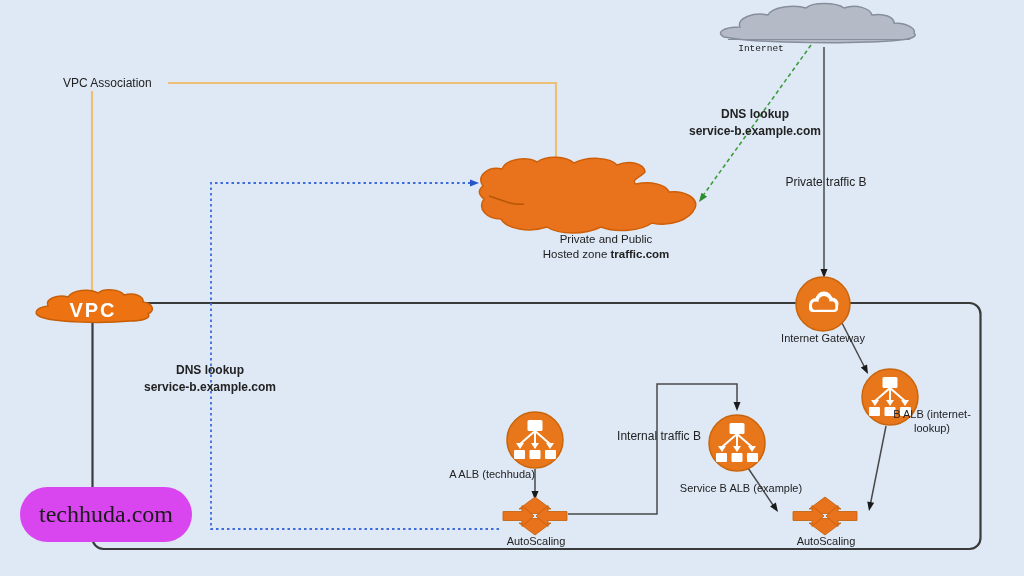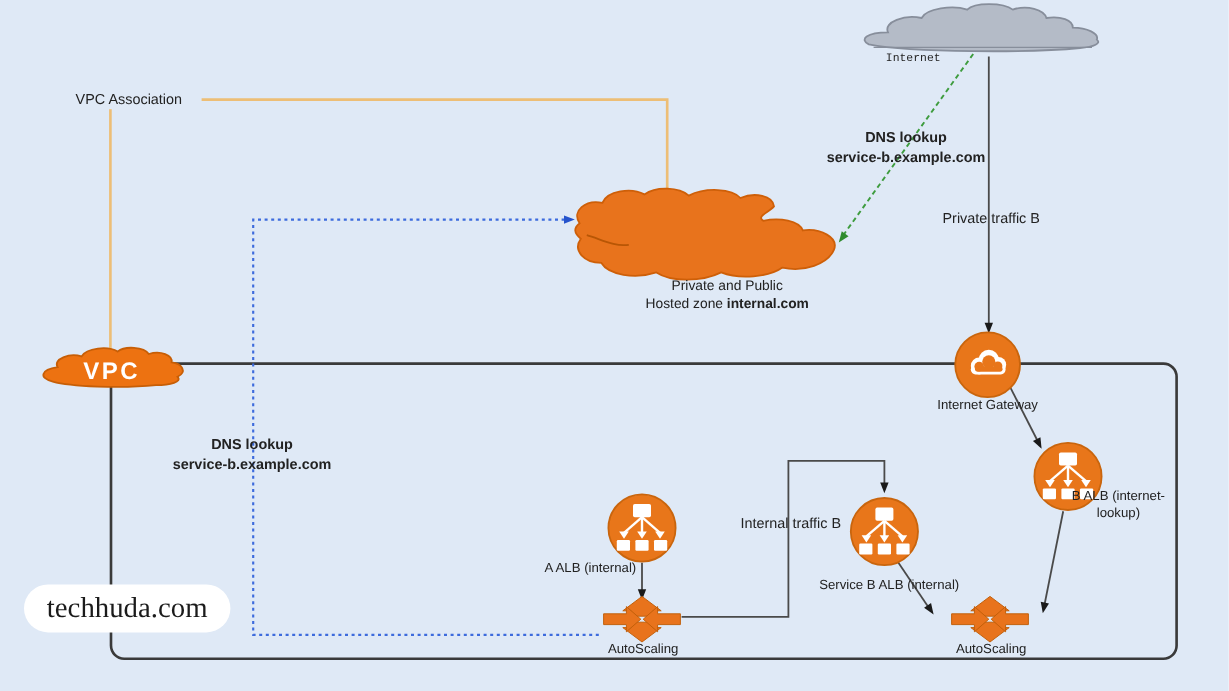--- a/index.html
+++ b/index.html
@@ -18,22 +18,22 @@
   .lbl-md{font-size:12px;}
   .lbl-tiny{font-size:9.5px;font-family:Liberation Mono, monospace;}
   .lbl-bold{font-weight:bold;font-size:12px;line-height:17px;}
   .hz-lbl{font-size:11.5px;line-height:15px;}
   .two-line{line-height:14px;}
   #vpc-cloud-label{
     z-index:3;color:#fff;font-weight:bold;font-size:20px;
     letter-spacing:2px;
   }
   #watermark{
-    position:absolute;left:20px;top:487px;width:172px;height:40px;
-    background:#ffffff;border-radius:28px;z-index:4;
+    position:absolute;left:20px;top:487px;width:172px;height:55px;
+    background:#d946ef;border-radius:28px;z-index:4;
     display:flex;align-items:center;justify-content:center;
   }
   #watermark span{
     font-family:"Liberation Serif", serif;
     font-size:24px;color:#1b1b1b;
   }
 </style>
 </head>
 <body>
 
@@ -205,37 +205,37 @@
     <div>DNS lookup</div>
     <div>service-b.example.com</div>
   </div>
 
   <div class="lbl lbl-md centered" style="left:826px;top:175px;">Private traffic B</div>
 
   <div class="lbl lbl-md" style="left:63px;top:76px;">VPC Association</div>
 
   <div class="lbl hz-lbl centered" style="left:606px;top:232px;">
     <div>Private and Public</div>
-    <div><span>Hosted zone </span><b>internal.com</b></div>
+    <div><span>Hosted zone </span><b>traffic.com</b></div>
   </div>
 
   <div id="vpc-cloud-label" class="lbl centered" style="left:93px;top:299px;">VPC</div>
 
   <div class="lbl lbl-bold centered" style="left:210px;top:362px;">
     <div>DNS lookup</div>
     <div>service-b.example.com</div>
   </div>
 
   <div class="lbl lbl-md centered" style="left:659px;top:429px;">Internal traffic B</div>
 
-  <div class="lbl lbl-sm centered" style="left:492px;top:468px;">A ALB (internal)</div>
+  <div class="lbl lbl-sm centered" style="left:492px;top:468px;">A ALB (techhuda)</div>
 
   <div class="lbl lbl-sm centered" style="left:536px;top:535px;">AutoScaling</div>
 
-  <div class="lbl lbl-sm centered" style="left:741px;top:482px;">Service B ALB (internal)</div>
+  <div class="lbl lbl-sm centered" style="left:741px;top:482px;">Service B ALB (example)</div>
 
   <div class="lbl lbl-sm centered two-line" style="left:932px;top:407px;">
     <div>B ALB (internet-</div>
     <div>lookup)</div>
   </div>
 
   <div class="lbl lbl-sm centered" style="left:823px;top:332px;">Internet Gateway</div>
 
   <div class="lbl lbl-sm centered" style="left:826px;top:535px;">AutoScaling</div>
 

